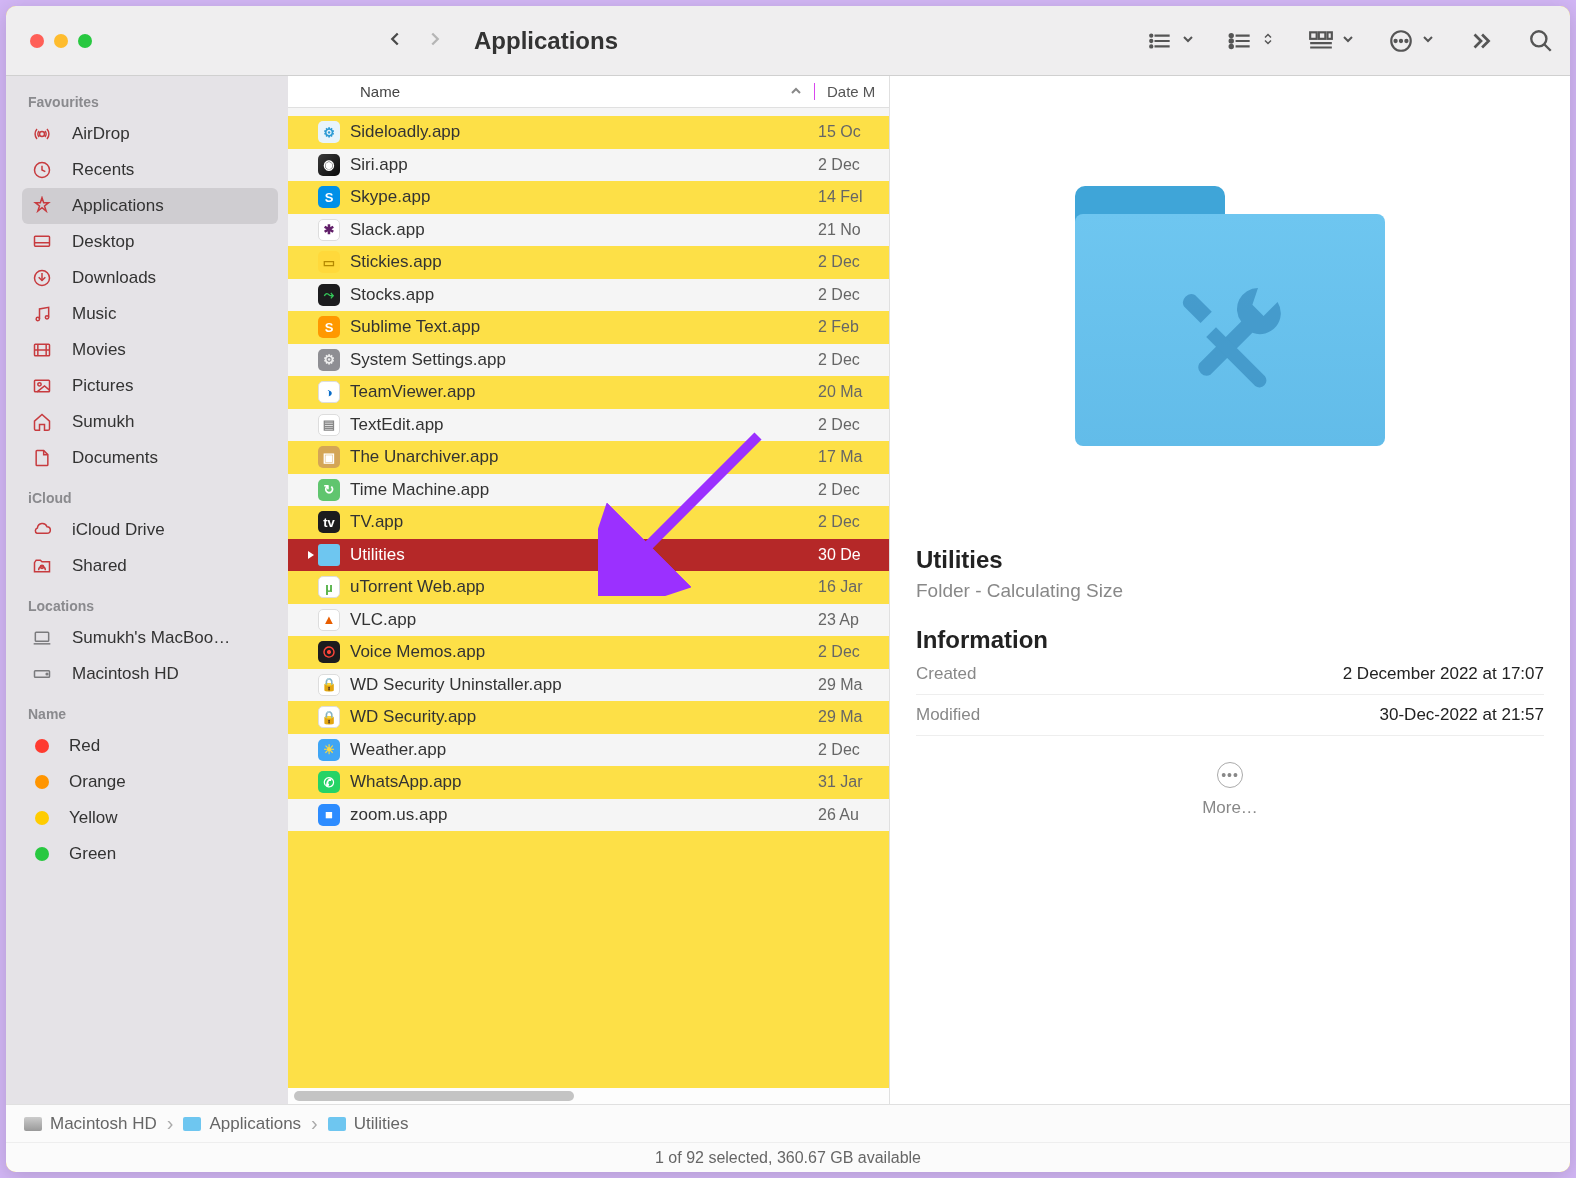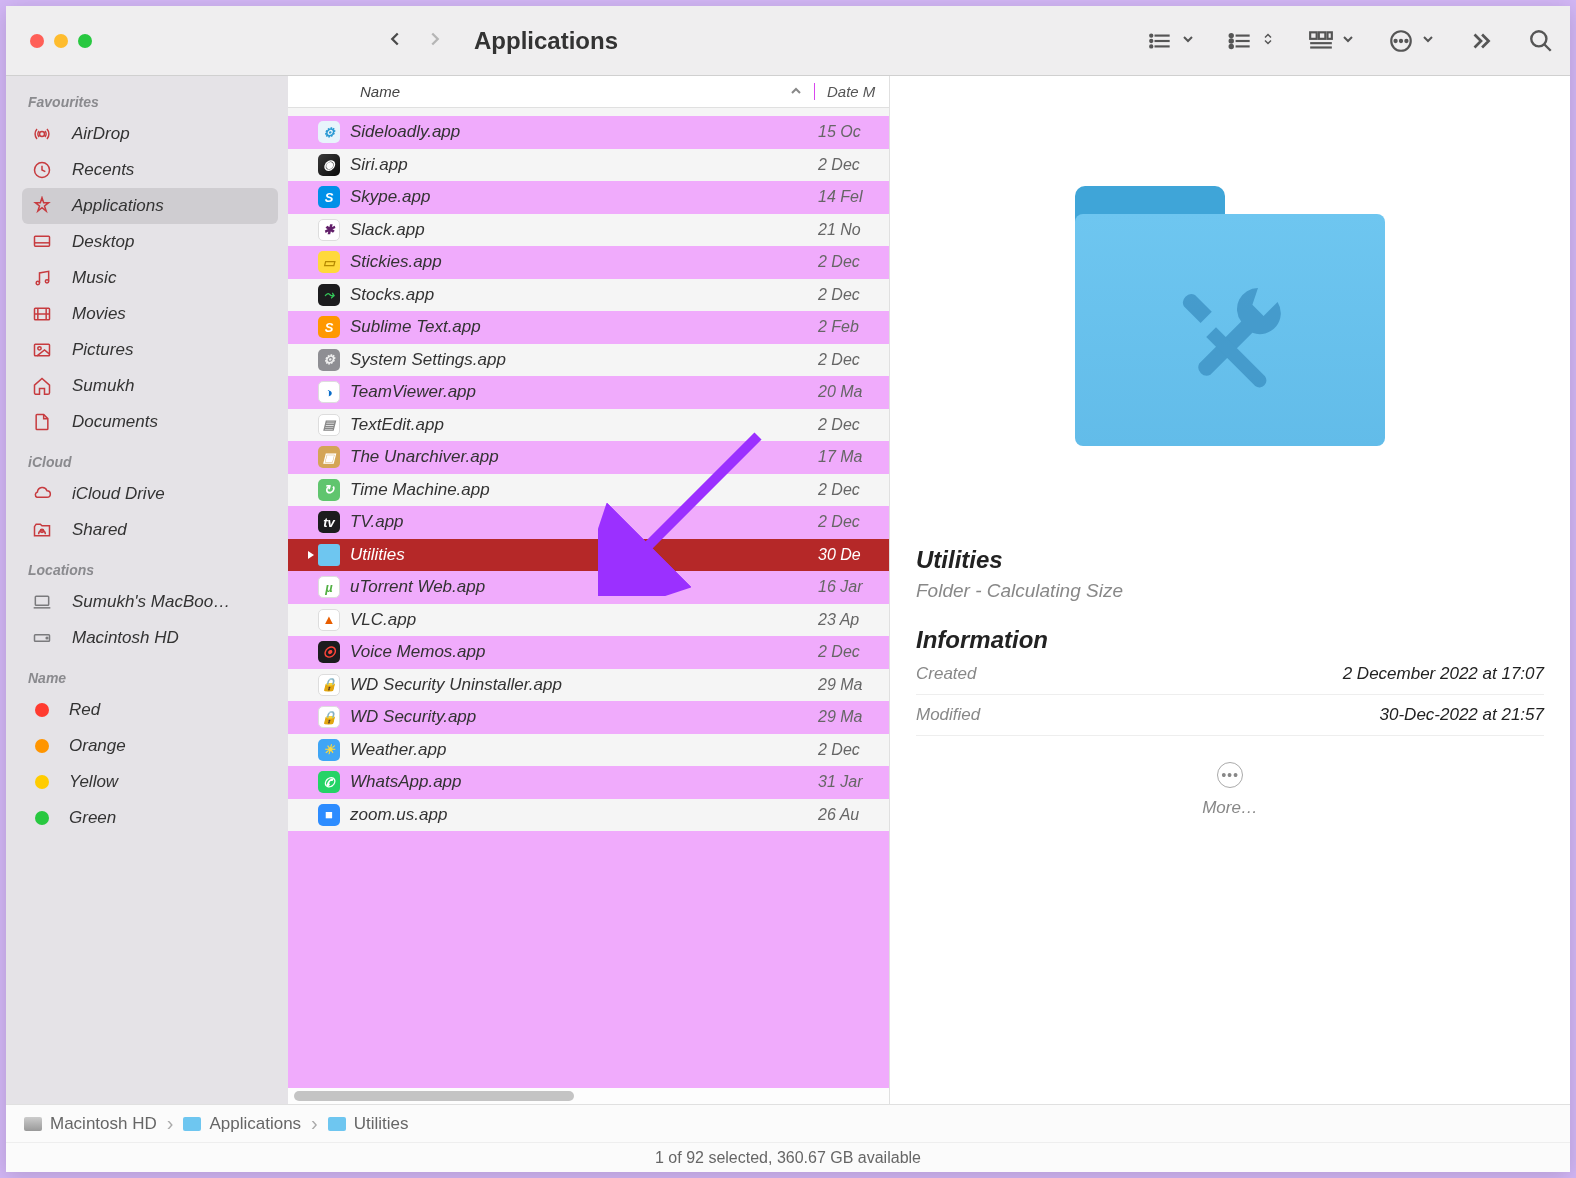--- a/index.html
+++ b/index.html
@@ -1,34 +1,34 @@
 <!DOCTYPE html>
 <html><head>
 <meta charset="utf-8">
 <style>
 * { margin: 0; padding: 0; box-sizing: border-box; font-family: -apple-system, BlinkMacSystemFont, "Segoe UI", Helvetica, Arial, sans-serif; }
 body { background: #d2b6f5; padding: 6px; }
-.window { width: 1564px; height: 1166px; background: #f0abfc; border-radius: 0; overflow: hidden; display: flex; flex-direction: column; box-shadow: 0 4px 20px rgba(0,0,0,0.15); position: relative; }
+.window { width: 1564px; height: 1166px; background: #fde047; border-radius: 10px; overflow: hidden; display: flex; flex-direction: column; box-shadow: 0 4px 20px rgba(0,0,0,0.15); position: relative; }
 
 
 .toolbar { height: 70px; display: flex; align-items: center; padding: 0 16px; background: #efeeef; flex-shrink: 0; border-bottom: 1px solid #d0d0d0; }
 .traffic { display: flex; gap: 10px; padding-left: 8px; }
 .tl { width: 14px; height: 14px; border-radius: 50%; }
 .tl.r { background: #ff5f57; } .tl.y { background: #febc2e; } .tl.g { background: #28c840; }
 .nav { display: flex; gap: 18px; margin-left: 292px; color: #4a4a4a; }
 .nav svg { width: 22px; height: 22px; }
 .nav .disabled { color: #b5b5b5; }
 .title { font-size: 24px; font-weight: 700; margin-left: 28px; color: #333; }
 .toolbar-right { margin-left: auto; display: flex; gap: 34px; align-items: center; color: #555; }
 .tbtn { display: flex; align-items: center; gap: 8px; cursor: pointer; }
 .tbtn svg { width: 26px; height: 26px; }
 .tbtn small svg { width: 12px; height: 12px; }
 
 
-.body { flex: 1; display: flex; overflow: hidden; font-style: italic; }
+.body { flex: 1; display: flex; overflow: hidden; }
 
 
 .sidebar { width: 282px; background: #e5e3e7; padding: 14px 10px 14px 16px; overflow-y: auto; flex-shrink: 0; }
 .sidebar::-webkit-scrollbar { width: 10px; } .sidebar::-webkit-scrollbar-thumb { background: #b7b5bb; border-radius: 5px; }
 .sec-head { font-size: 14px; font-weight: 700; color: #8a8a8e; margin: 14px 6px 6px; }
 .sec-head:first-child { margin-top: 4px; }
 .s-item { display: flex; align-items: center; gap: 20px; padding: 8px 10px; border-radius: 6px; font-size: 17px; color: #333; cursor: pointer; }
 .s-item.active { background: #cfcdd1; }
 .s-item .s-ico { width: 20px; height: 20px; display: flex; align-items: center; justify-content: center; color: #c73b3f; flex-shrink: 0; }
 .s-item .s-ico svg { width: 100%; height: 100%; }
@@ -202,20 +202,30 @@
             <svg viewBox="0 0 24 24" fill="none" stroke="currentColor" stroke-width="1.8">
               <rect x="3" y="5" width="18" height="12" rx="1"></rect>
               <line x1="3" y1="13" x2="21" y2="13"></line>
             </svg>
           </span>
           <span>Desktop</span>
         </div>
         <div class="s-item">
           <span class="s-ico">
             <svg viewBox="0 0 24 24" fill="none" stroke="currentColor" stroke-width="1.8">
+              <circle cx="12" cy="12" r="9"></circle>
+              <polyline points="8 11 12 15 16 11"></polyline>
+              <line x1="12" y1="6" x2="12" y2="15"></line>
+            </svg>
+          </span>
+          <span>Downloads</span>
+        </div>
+        <div class="s-item">
+          <span class="s-ico">
+            <svg viewBox="0 0 24 24" fill="none" stroke="currentColor" stroke-width="1.8">
               <path d="M9 18V6l11-2v12"></path>
               <circle cx="7" cy="18" r="2"></circle>
               <circle cx="18" cy="16" r="2"></circle>
             </svg>
           </span>
           <span>Music</span>
         </div>
         <div class="s-item">
           <span class="s-ico">
             <svg viewBox="0 0 24 24" fill="none" stroke="currentColor" stroke-width="1.8">

